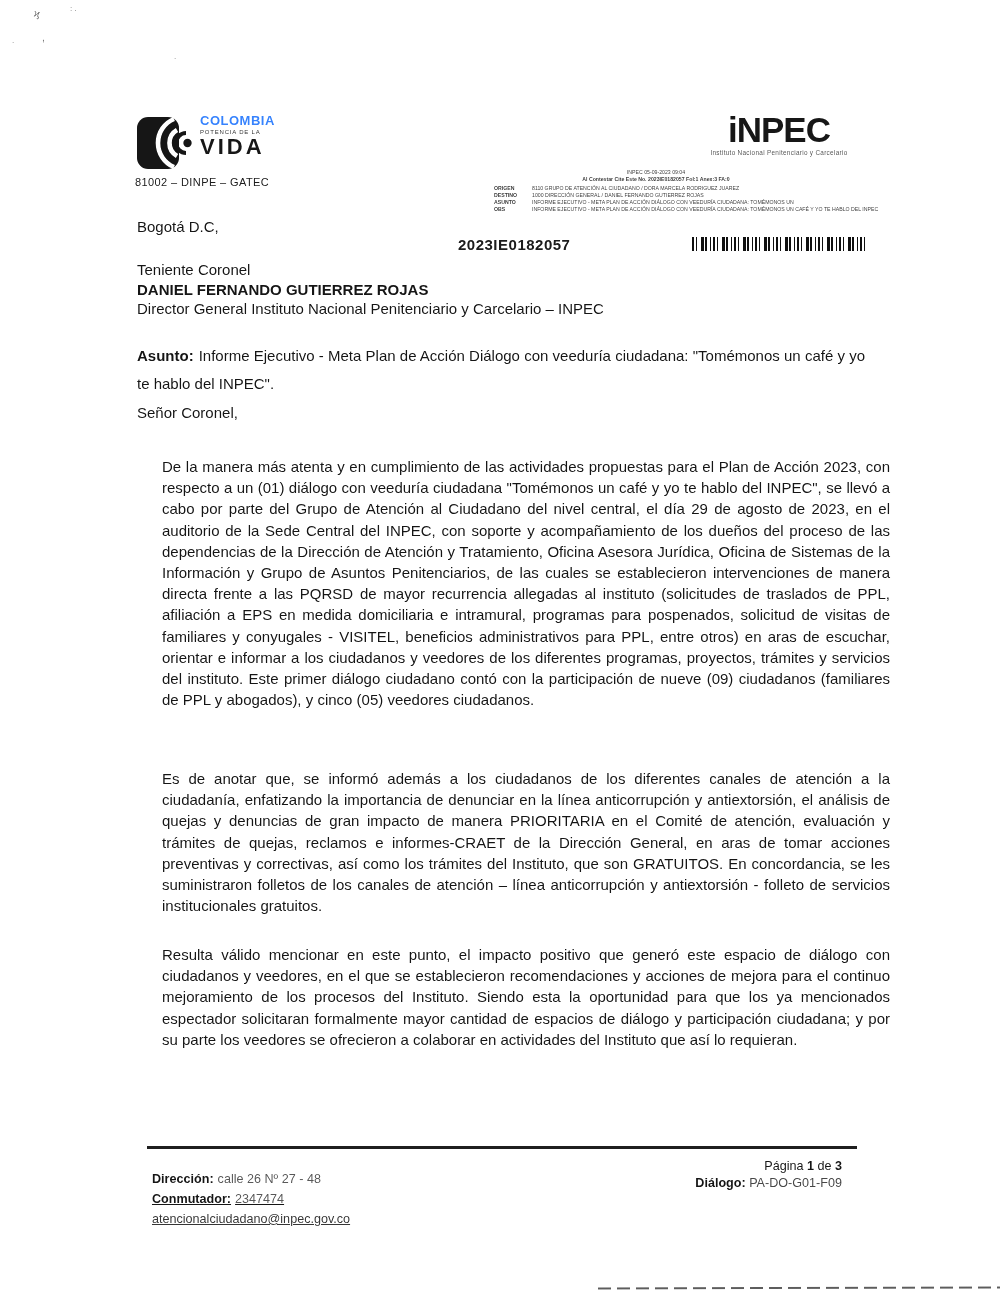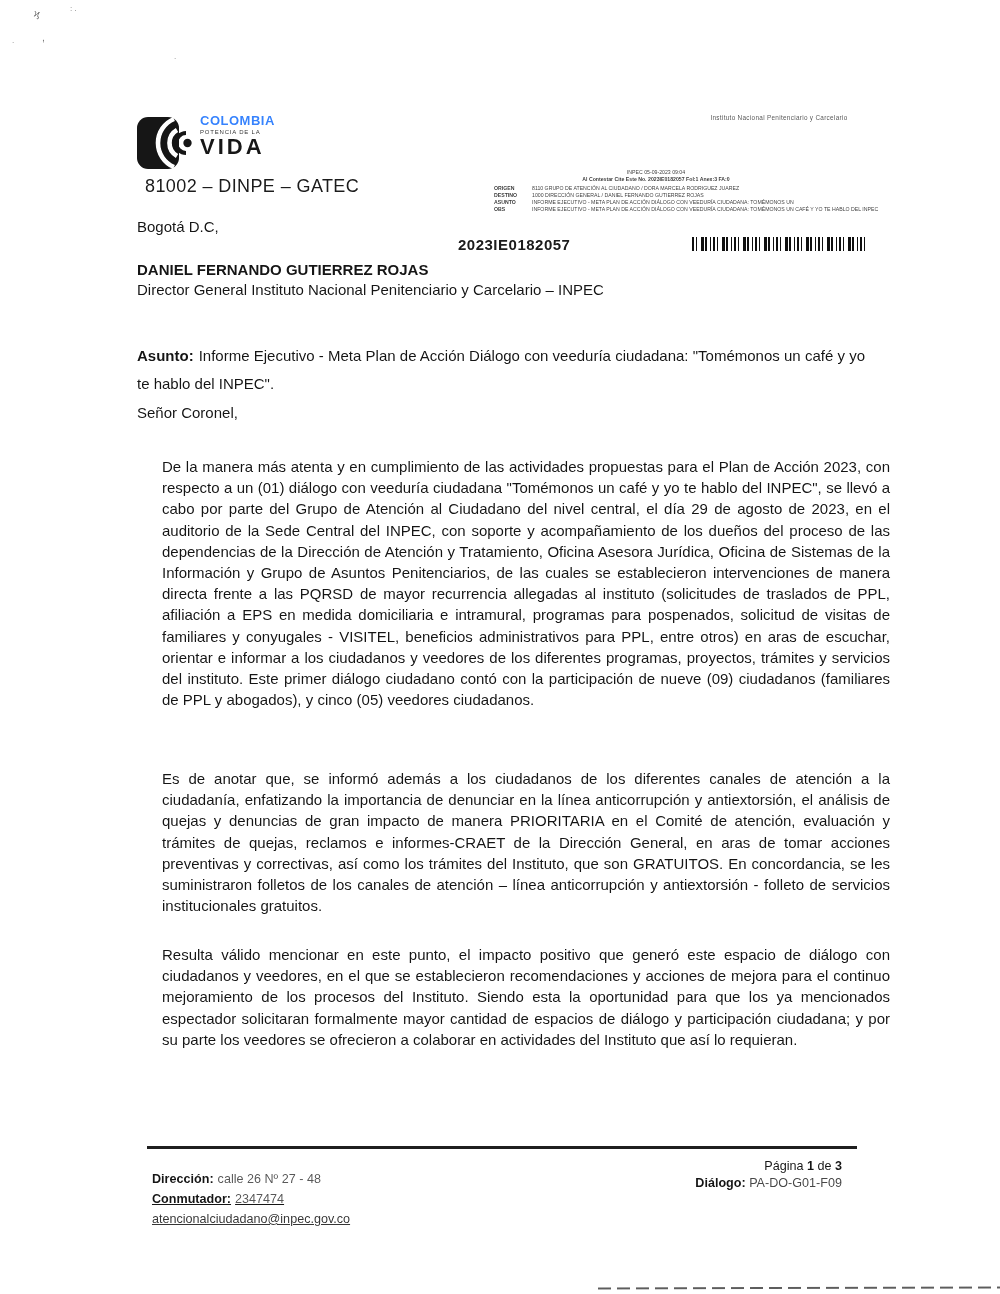--- a/index.html
+++ b/index.html
@@ -11,21 +11,21 @@
   .abs{position:absolute;}
   .b{font-weight:bold;}
   
   .speck{position:absolute;color:#6a6a6a;font-size:10px;}
   
   .gov-logo{left:137px;top:112px;width:300px;height:64px;}
   .gov-text{position:absolute;left:63px;top:2px;line-height:1;}
   .gov-country{font-weight:bold;font-size:13px;letter-spacing:.5px;color:#3b82f6;}
   .gov-slogan{font-size:6px;letter-spacing:.8px;color:#333;margin-top:2px;}
   .gov-vida{font-weight:bold;font-size:22px;letter-spacing:3px;color:#1d1d1d;margin-top:1px;}
-  .office-code{left:145px;top:176px;font-size:18px;letter-spacing:.4px;color:#222;}
+  .office-code{left:135px;top:176px;font-size:11px;letter-spacing:.4px;color:#222;}
   .inpec{left:694px;top:112px;width:170px;text-align:center;}
   .inpec-word{font-weight:800;font-size:35px;letter-spacing:-1px;color:#1d1d1d;line-height:1;transform:scaleY(1.02);}
   .inpec-tagline{font-size:6.4px;color:#555;filter:blur(.4px);margin-top:2px;letter-spacing:.3px;}
   .city{left:137px;top:218px;font-size:15px;}
   
   .stamp{left:430px;top:169px;width:452px;font-size:5.2px;color:#3c3c3c;filter:blur(.45px);line-height:1.35;}
   .stamp-top{text-align:center;white-space:nowrap;}
   .stamp-rows{display:grid;grid-template-columns:32px 1fr;column-gap:6px;margin-top:2px;margin-left:64px;}
   .stamp-label{font-weight:bold;}
   .radicado{left:458px;top:236px;font-size:15px;font-weight:bold;letter-spacing:.5px;color:#222;}
@@ -74,20 +74,21 @@
     <div class="gov-text">
       <div class="gov-country">COLOMBIA</div>
       <div class="gov-slogan">POTENCIA DE LA</div>
       <div class="gov-vida">VIDA</div>
     </div>
   </div>
 
   <div class="abs office-code">81002 – DINPE – GATEC</div>
 
   <div class="abs inpec">
+    <div class="inpec-word">iNPEC</div>
     <div class="inpec-tagline">Instituto Nacional Penitenciario y Carcelario</div>
   </div>
 
   <div class="abs city">Bogotá D.C,</div>
 
   <div class="abs stamp">
     <div class="stamp-top">INPEC 05-09-2023 09:04</div>
     <div class="stamp-top b">Al Contestar Cite Este No. 2023IE0182057 Fol:1 Anex:3 FA:0</div>
     <div class="stamp-rows">
       <span class="stamp-label">ORIGEN</span>
@@ -98,20 +99,21 @@
       <span>INFORME EJECUTIVO - META PLAN DE ACCIÓN DIÁLOGO CON VEEDURÍA CIUDADANA: TOMÉMONOS UN</span>
       <span class="stamp-label">OBS</span>
       <span>INFORME EJECUTIVO - META PLAN DE ACCIÓN DIÁLOGO CON VEEDURÍA CIUDADANA: TOMÉMONOS UN CAFÉ Y YO TE HABLO DEL INPEC</span>
     </div>
   </div>
 
   <div class="abs radicado">2023IE0182057</div>
   <div class="abs barcode"></div>
 
   <div class="abs recipient">
+    <div>Teniente Coronel</div>
     <div class="b">DANIEL FERNANDO GUTIERREZ ROJAS</div>
     <div>Director General Instituto Nacional Penitenciario y Carcelario – INPEC</div>
   </div>
 
   <div class="abs subject">
     <span class="b lbl">Asunto:</span><span>Informe Ejecutivo - Meta Plan de Acción Diálogo con veeduría ciudadana: "Tomémonos un café y yo te hablo del INPEC".</span>
   </div>
 
   <div class="abs greeting">Señor Coronel,</div>
 

